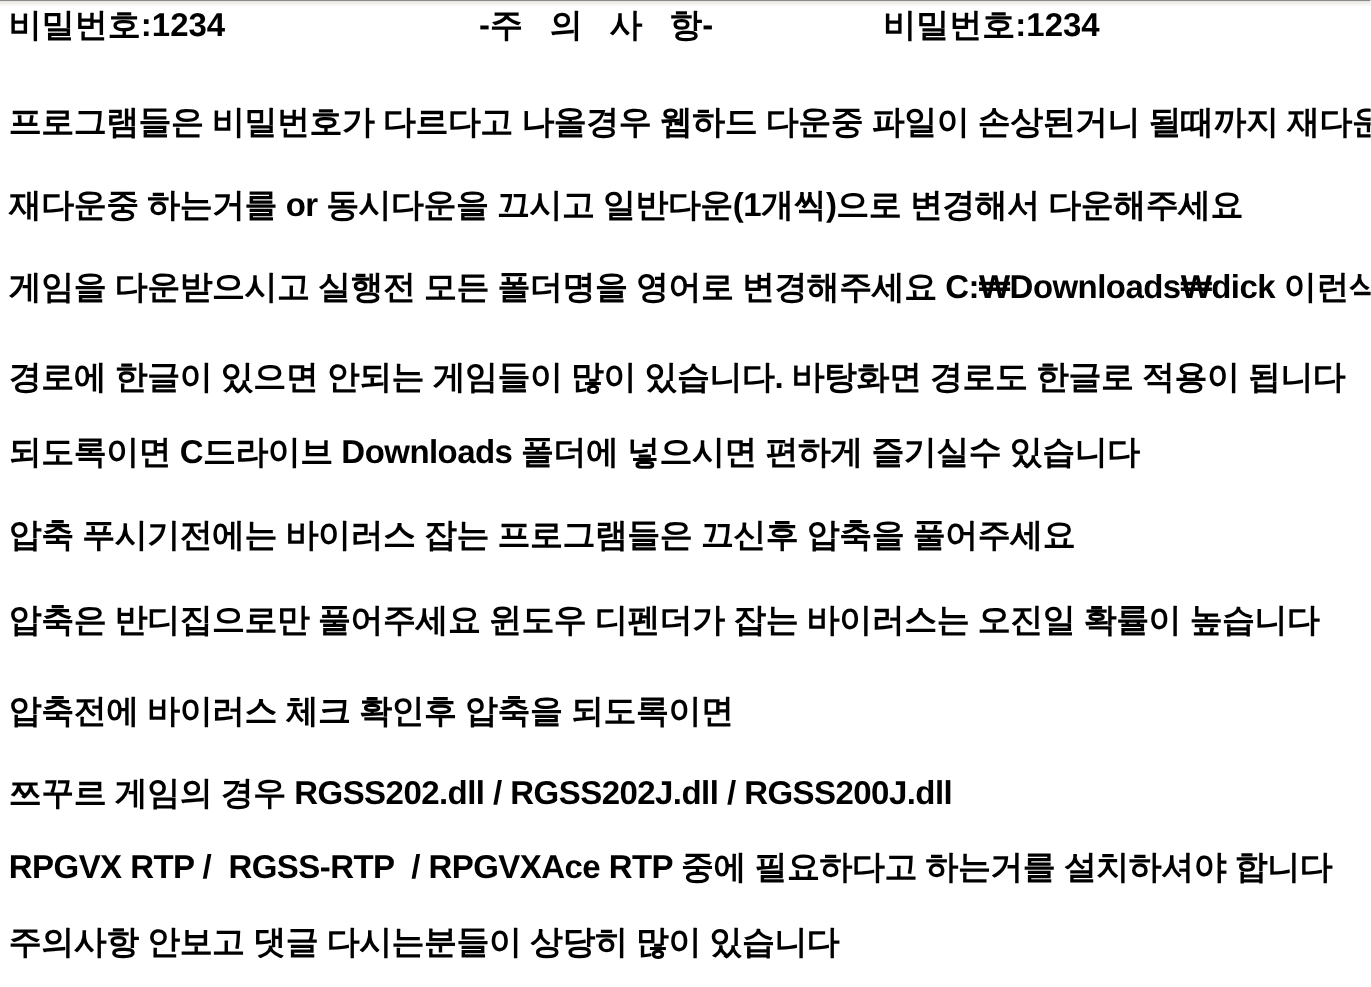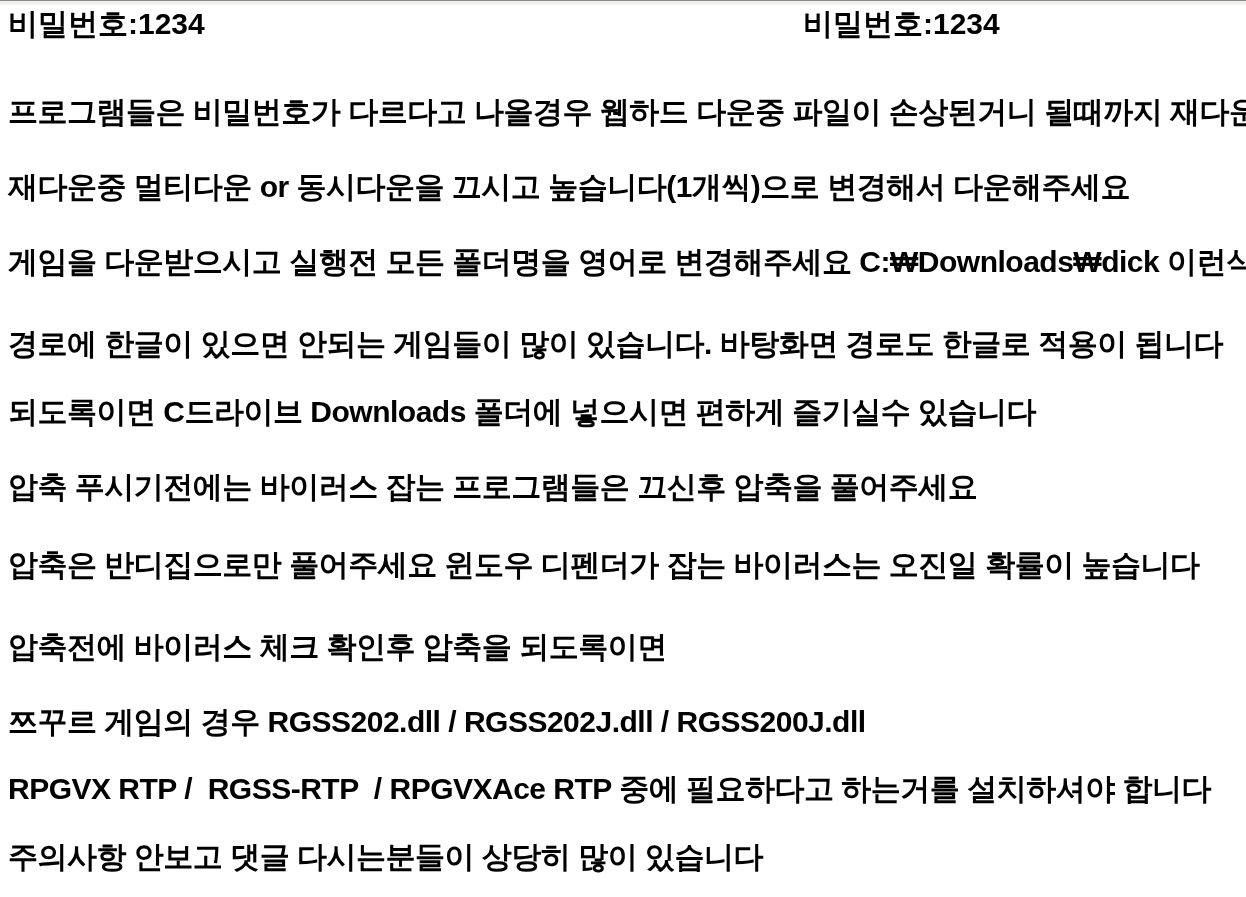--- a/index.html
+++ b/index.html
@@ -50,25 +50,26 @@
     letter-spacing: -0.5px;
   }
 </style>
 </head>
 <body>
 
 <div class="top-strip"></div>
 
 <div class="header">
   <span class="pw-left">비밀번호:1234</span>
+  <span class="title">-주 의 사 항-</span>
   <span class="pw-right">비밀번호:1234</span>
 </div>
 
 <div class="notice-line" style="top:90px">프로그램들은 비밀번호가 다르다고 나올경우 웹하드 다운중 파일이 손상된거니 될때까지 재다운</div>
-<div class="notice-line" style="top:165px">재다운중 멀티다운 or 동시다운을 끄시고 높습니다(1개씩)으로 변경해서 다운해주세요</div>
+<div class="notice-line" style="top:165px">재다운중 하는거를 or 동시다운을 끄시고 일반다운(1개씩)으로 변경해서 다운해주세요</div>
 <div class="notice-line" style="top:240px">게임을 다운받으시고 실행전 모든 폴더명을 영어로 변경해주세요 C:₩Downloads₩dick 이런식</div>
 <div class="notice-line" style="top:322px">경로에 한글이 있으면 안되는 게임들이 많이 있습니다. 바탕화면 경로도 한글로 적용이 됩니다</div>
 <div class="notice-line" style="top:390px">되도록이면 C드라이브 Downloads 폴더에 넣으시면 편하게 즐기실수 있습니다</div>
 <div class="notice-line" style="top:465px">압축 푸시기전에는 바이러스 잡는 프로그램들은 끄신후 압축을 풀어주세요</div>
 <div class="notice-line" style="top:543px">압축은 반디집으로만 풀어주세요 윈도우 디펜더가 잡는 바이러스는 오진일 확률이 높습니다</div>
 <div class="notice-line" style="top:625px">압축전에 바이러스 체크 확인후 압축을 되도록이면</div>
 <div class="notice-line" style="top:700px">쯔꾸르 게임의 경우 RGSS202.dll / RGSS202J.dll / RGSS200J.dll</div>
 <div class="notice-line" style="top:767px">RPGVX RTP /  RGSS-RTP  / RPGVXAce RTP 중에 필요하다고 하는거를 설치하셔야 합니다</div>
 <div class="notice-line" style="top:835px">주의사항 안보고 댓글 다시는분들이 상당히 많이 있습니다</div>
 

